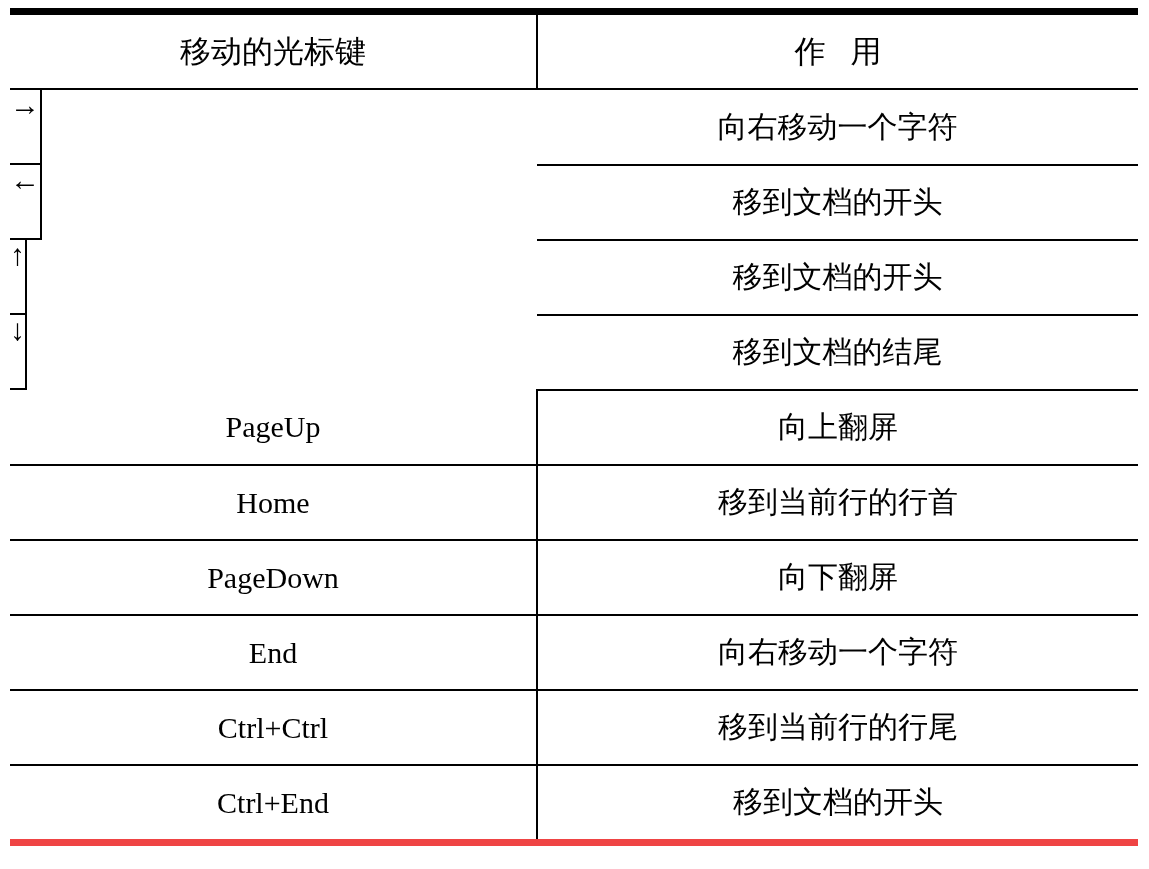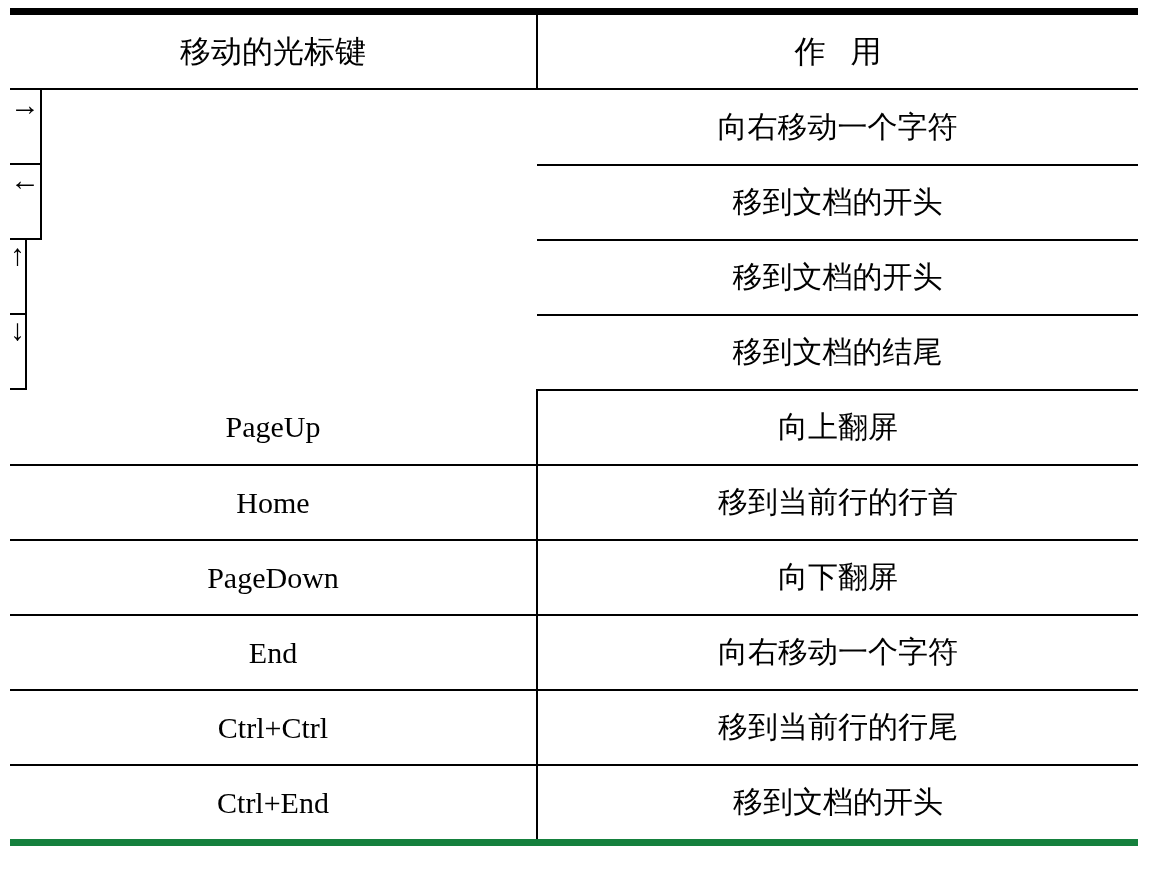--- a/index.html
+++ b/index.html
@@ -33,21 +33,21 @@
     border-top: 7px solid #000000;
     border-bottom: 2px solid #000000;
   }
   table.key-table td {
     border-bottom: 2px solid #000000;
     height: 73px;
     vertical-align: middle;
     padding: 0;
   }
   table.key-table tr:last-child td {
-    border-bottom: 7px solid #15803d;
+    border-bottom: 7px solid #ef4444;
   }
   td.cell-key {
     text-align: center;
     border-right: 2px solid #000000;
     font-size: 30px;
   }
   td.cell-desc {
     text-align: center;
     padding-left: 38px;
     font-size: 30px;

